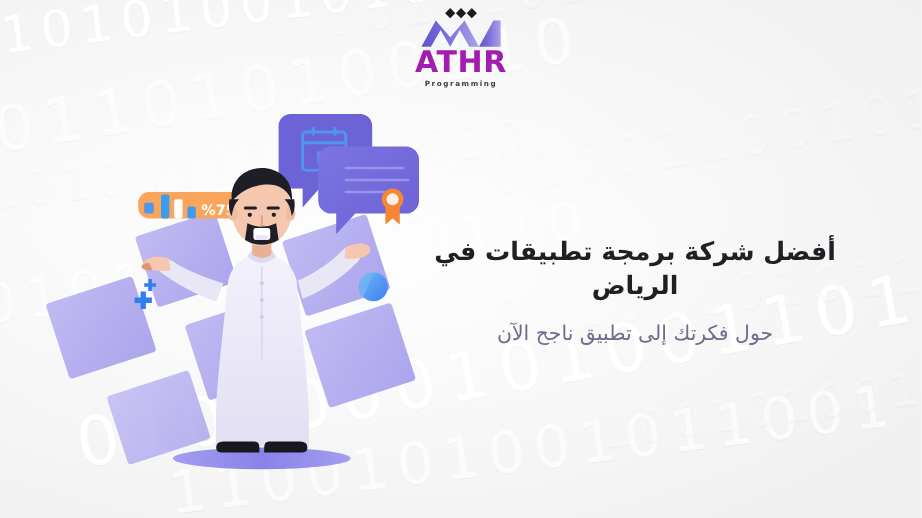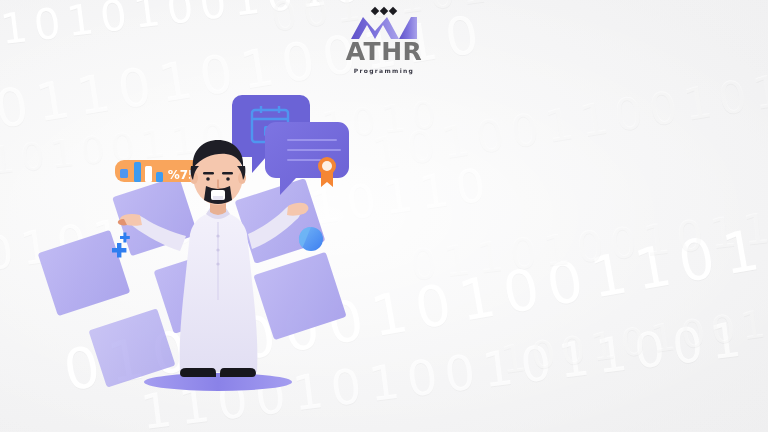--- a/index.html
+++ b/index.html
@@ -77,21 +77,21 @@
     background: #1b1b20;
     transform: rotate(45deg);
   }
   .logo-mark { display: block; margin: 0 auto; }
   .logo-word {
     font-family: "DejaVu Sans", sans-serif;
     font-weight: 700;
     font-size: 25px;
     line-height: 1;
     letter-spacing: 0.02em;
-    color: #737373;
+    color: #a21caf;
     margin-top: -2px;
   }
   .logo-sub {
     font-family: "DejaVu Sans", sans-serif;
     font-size: 6px;
     font-weight: 700;
     letter-spacing: 0.22em;
     color: #3a3a46;
     margin-top: 3px;
   }
@@ -310,14 +310,18 @@
           <stop offset="100%" stop-color="#a9a2ea"></stop>
         </linearGradient>
       </defs>
       <path d="M2 24 L14 2 L26 16 L38 2 L50 24 L42 24 L34 10 L26 24 L18 10 L10 24 Z" fill="url(#gLogo)"></path>
       <path d="M50 24 L62 2 L68 2 L68 24 Z" fill="url(#gLogo)"></path>
     </svg>
     <div class="logo-word">ATHR</div>
     <div class="logo-sub">Programming</div>
   </div>
 
+  <div class="copy">
+    <h1 class="headline">أفضل شركة برمجة تطبيقات في الرياض</h1>
+    <p class="subhead">حول فكرتك إلى تطبيق ناجح الآن</p>
+  </div>
 
 </div>
 
 </body></html>

